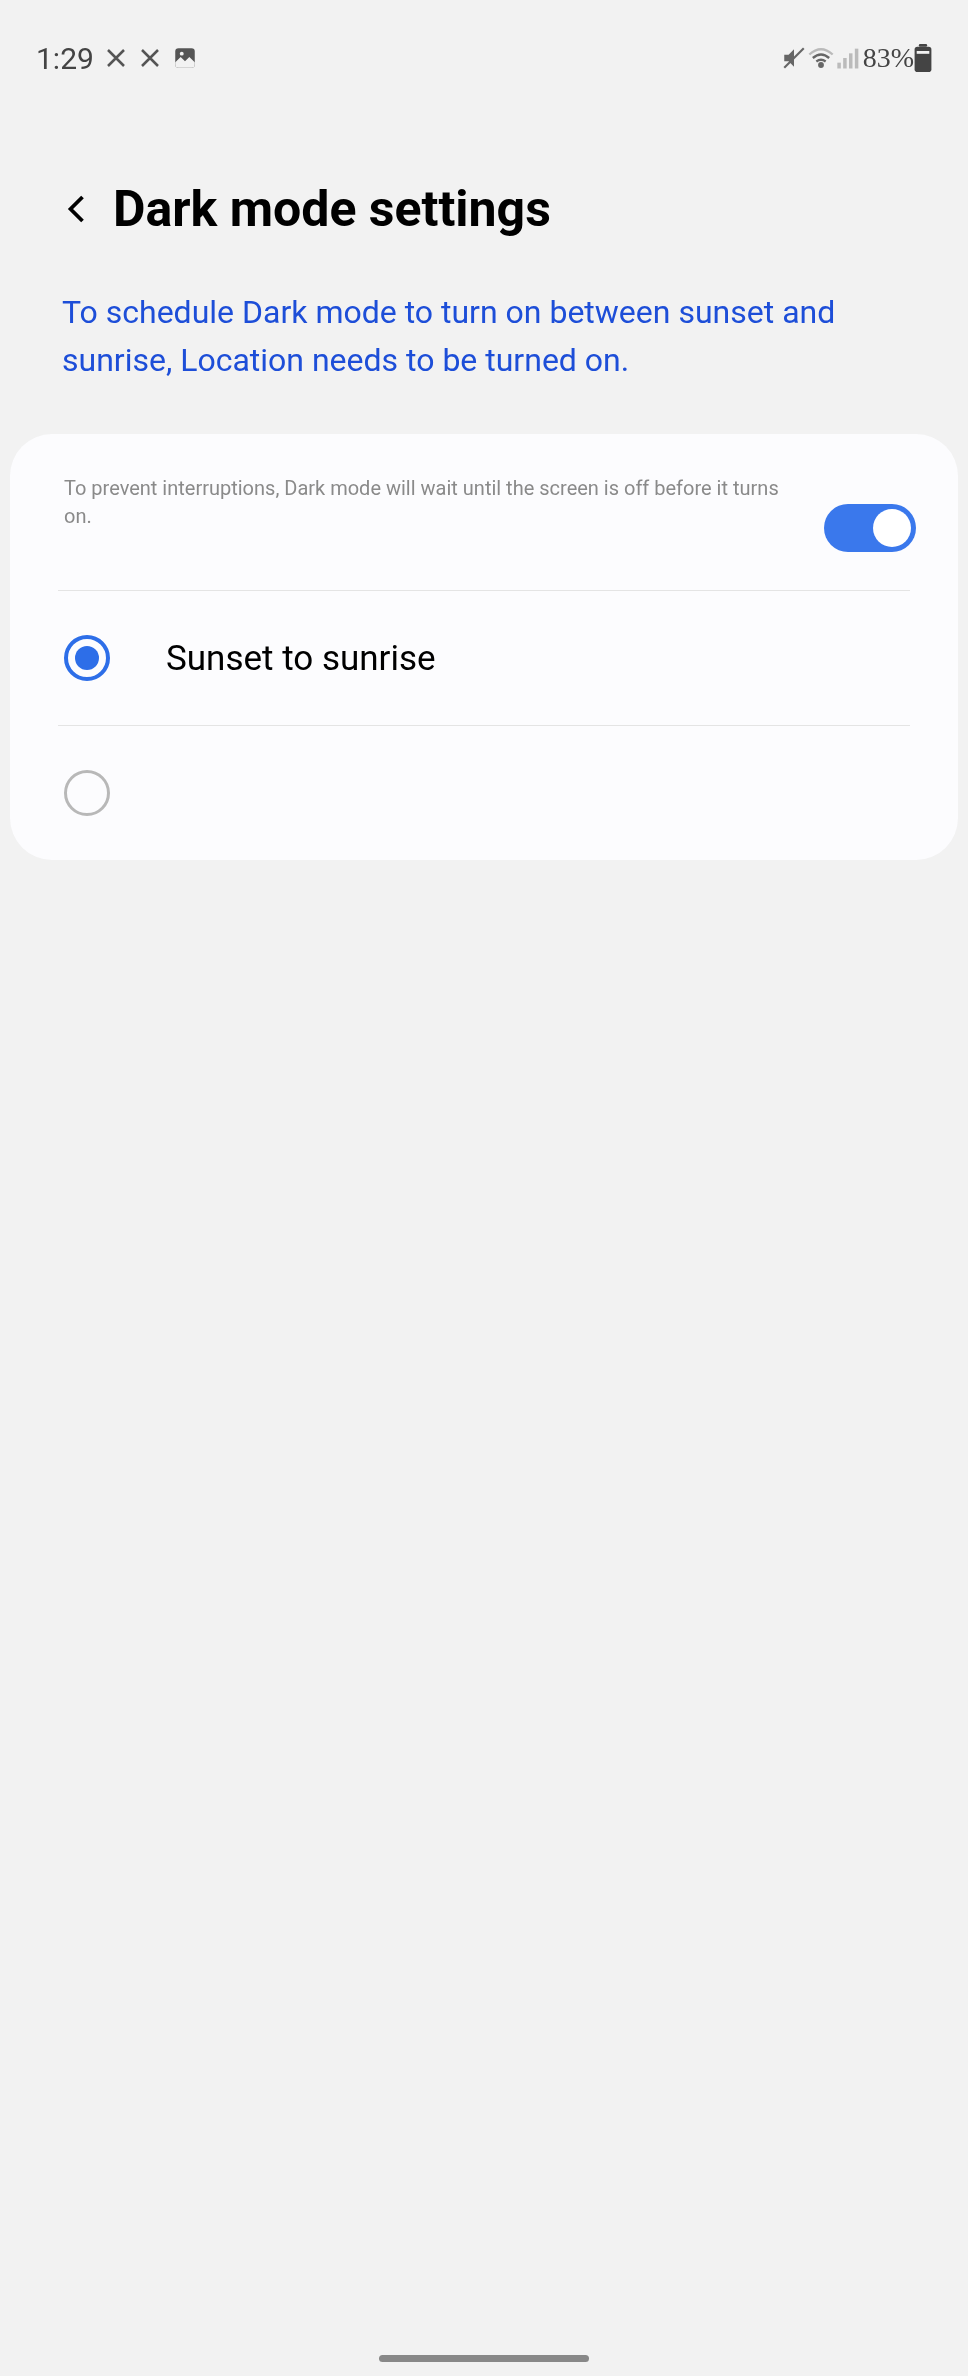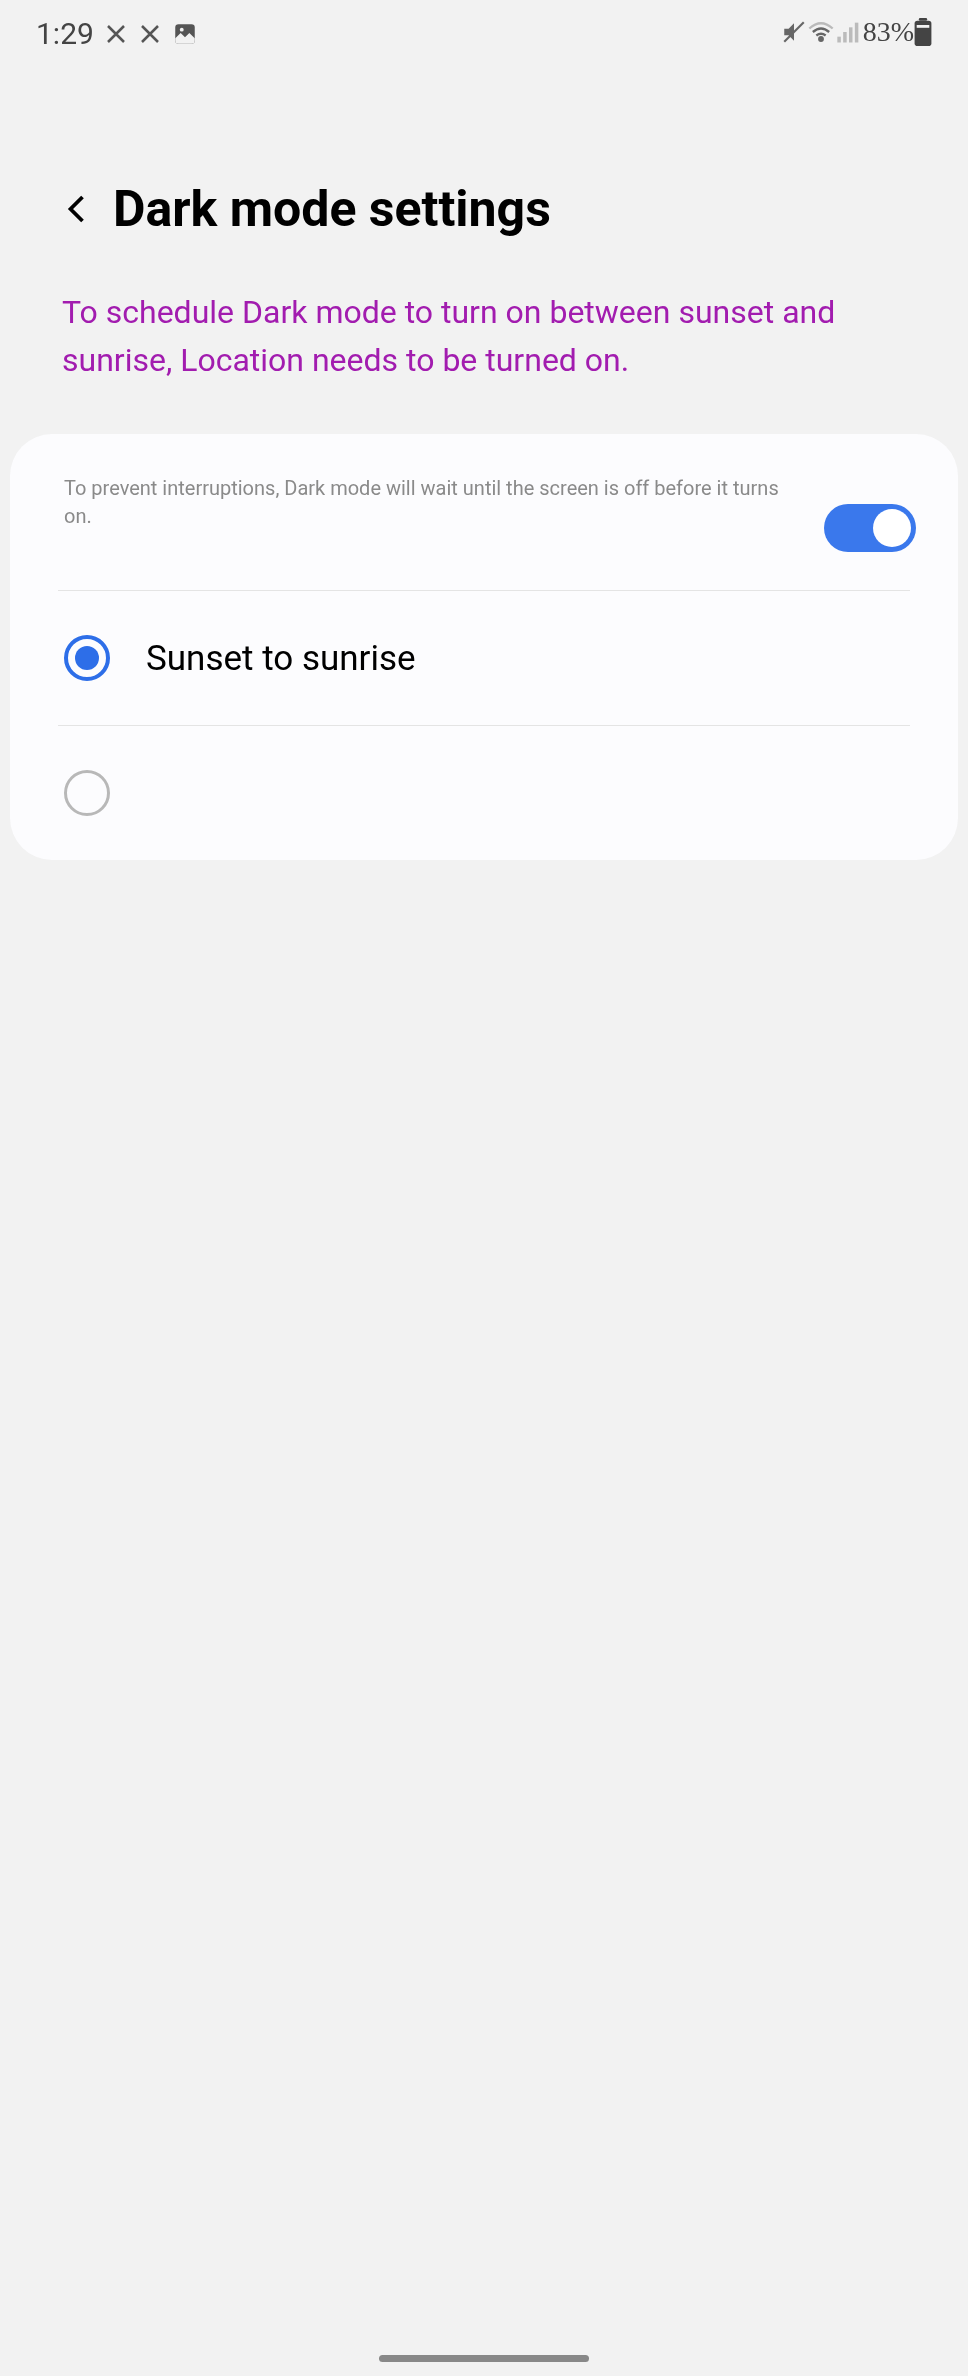--- a/index.html
+++ b/index.html
@@ -12,22 +12,22 @@
       width: 968px;
       height: 2376px;
       background: #f2f2f2;
       font-family: -apple-system, BlinkMacSystemFont, 'Segoe UI', Roboto, sans-serif;
       position: relative;
       overflow: hidden;
     }
     .status-bar {
       display: flex;
       justify-content: space-between;
-      align-items: flex-start;
-      padding: 16px 36px 0 36px;
+      align-items: center;
+      padding: 36px 36px 0 36px;
       height: 80px;
     }
     .status-left {
       display: flex;
       align-items: center;
       gap: 10px;
     }
     .status-time {
       font-size: 30px;
       color: #444;
@@ -65,21 +65,21 @@
       justify-content: center;
     }
     .page-title {
       font-size: 50px;
       font-weight: 700;
       color: #000;
     }
     .description {
       padding: 10px 62px 50px 62px;
       font-size: 32px;
-      color: #a21caf;
+      color: #1d4ed8;
       line-height: 1.5;
     }
     .card {
       background: #fcfcfe;
       border-radius: 42px;
       margin: 0 10px;
       overflow: hidden;
     }
     .scheduled-row {
       display: flex;
@@ -122,21 +122,21 @@
     }
     .divider {
       height: 1px;
       background: #e4e4e4;
       margin: 0 48px;
     }
     .radio-row {
       display: flex;
       align-items: center;
       padding: 44px 54px;
-      gap: 36px;
+      gap: 56px;
     }
     .radio {
       width: 46px;
       height: 46px;
       border-radius: 50%;
       flex-shrink: 0;
       position: relative;
     }
     .radio.selected {
       border: 4px solid #2d6ee8;

